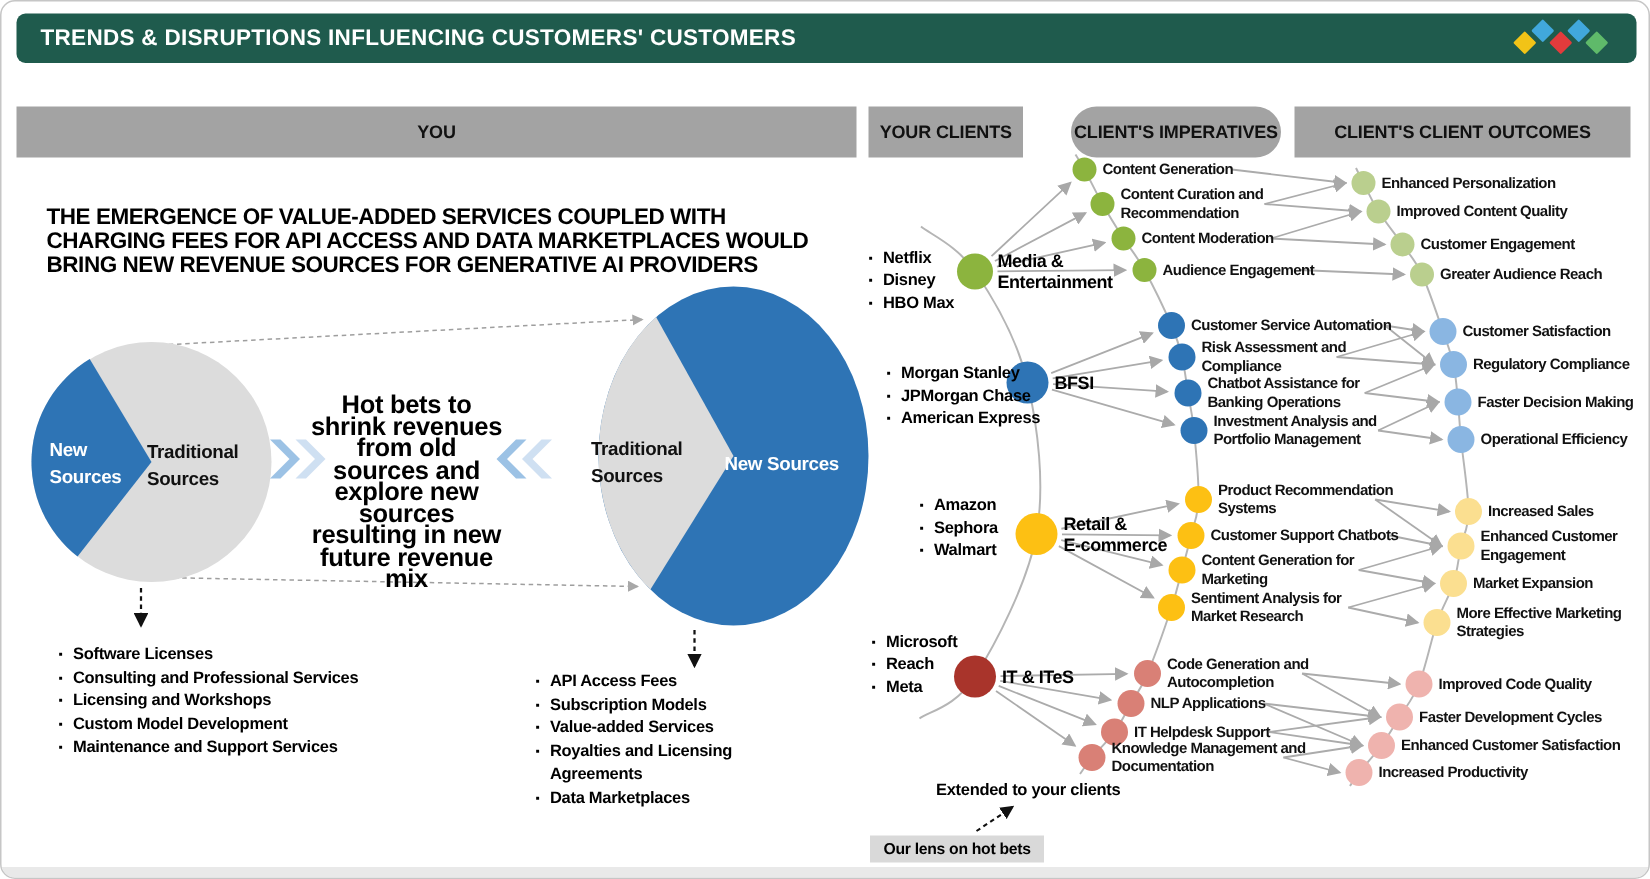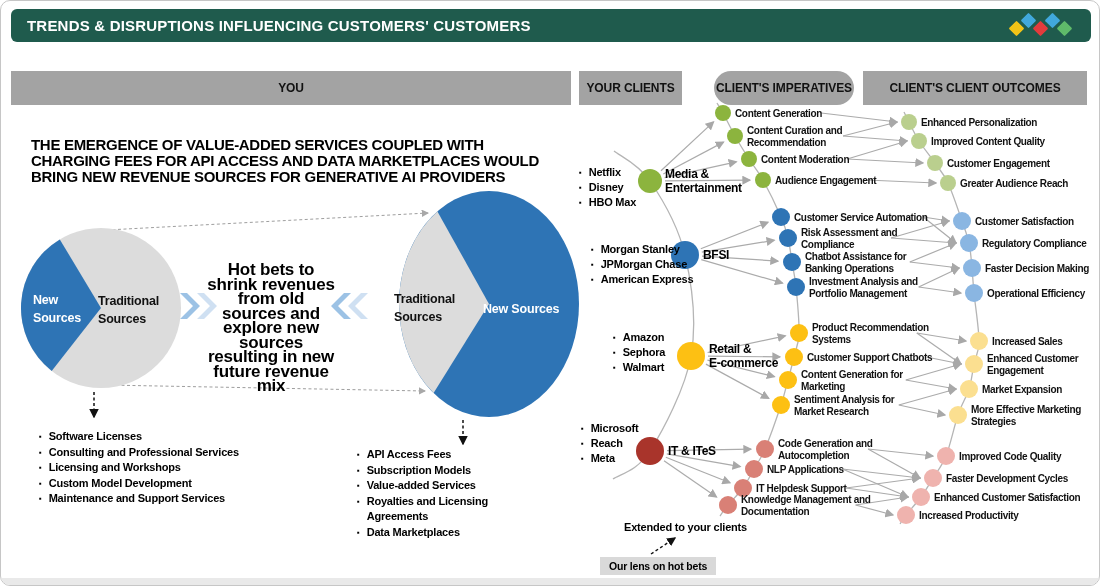--- a/index.html
+++ b/index.html
@@ -309,16 +309,16 @@
         <span class="b">▪</span>
         <span>Reach</span>
       </div>
       <div class="li">
         <span class="b">▪</span>
         <span>Meta</span>
       </div>
     </div>
 
   <div class="abs extended" style="left:623px;top:520px;">Extended to your clients</div>
-  <div class="abs lensbox" style="left:599px;top:556px;">Our lens on hot bets</div>
+  <div class="abs lensbox" style="left:579px;top:556px;">Our lens on hot bets</div>
 
   <div class="abs footerstrip"></div>
 </div>
 
 </body></html>

